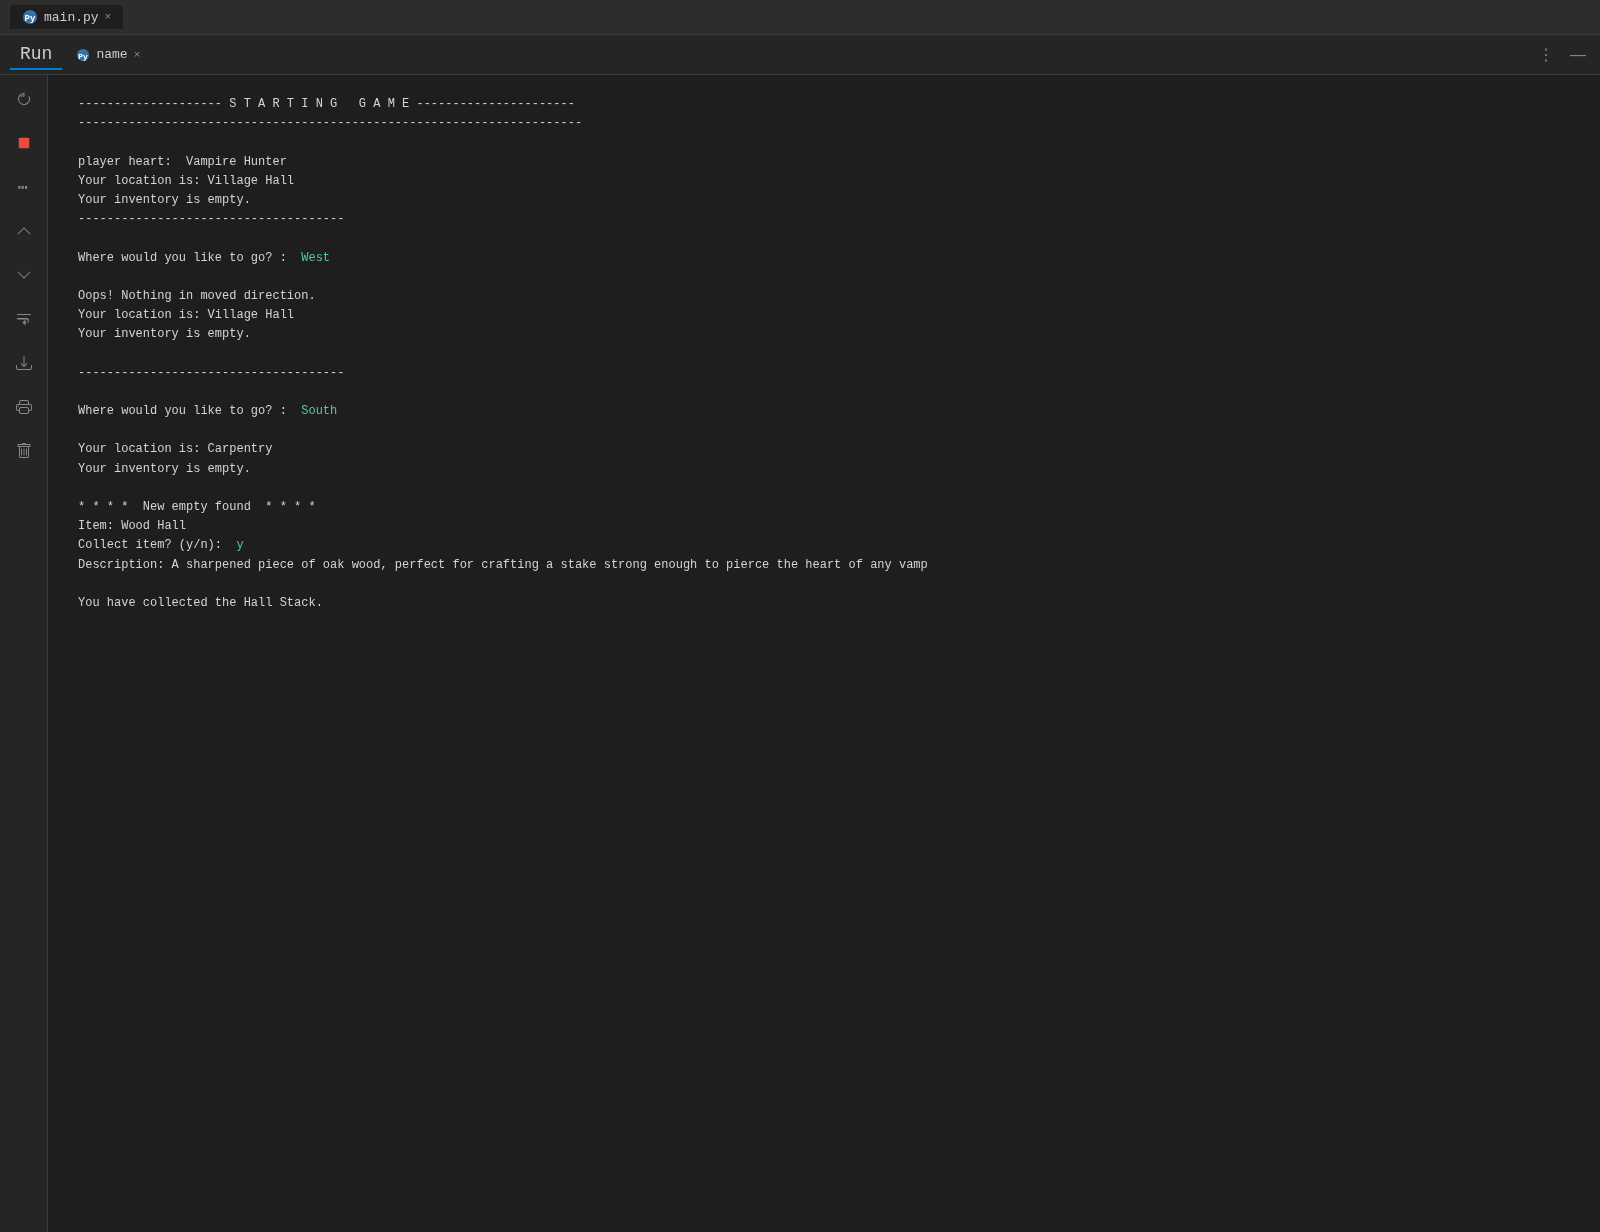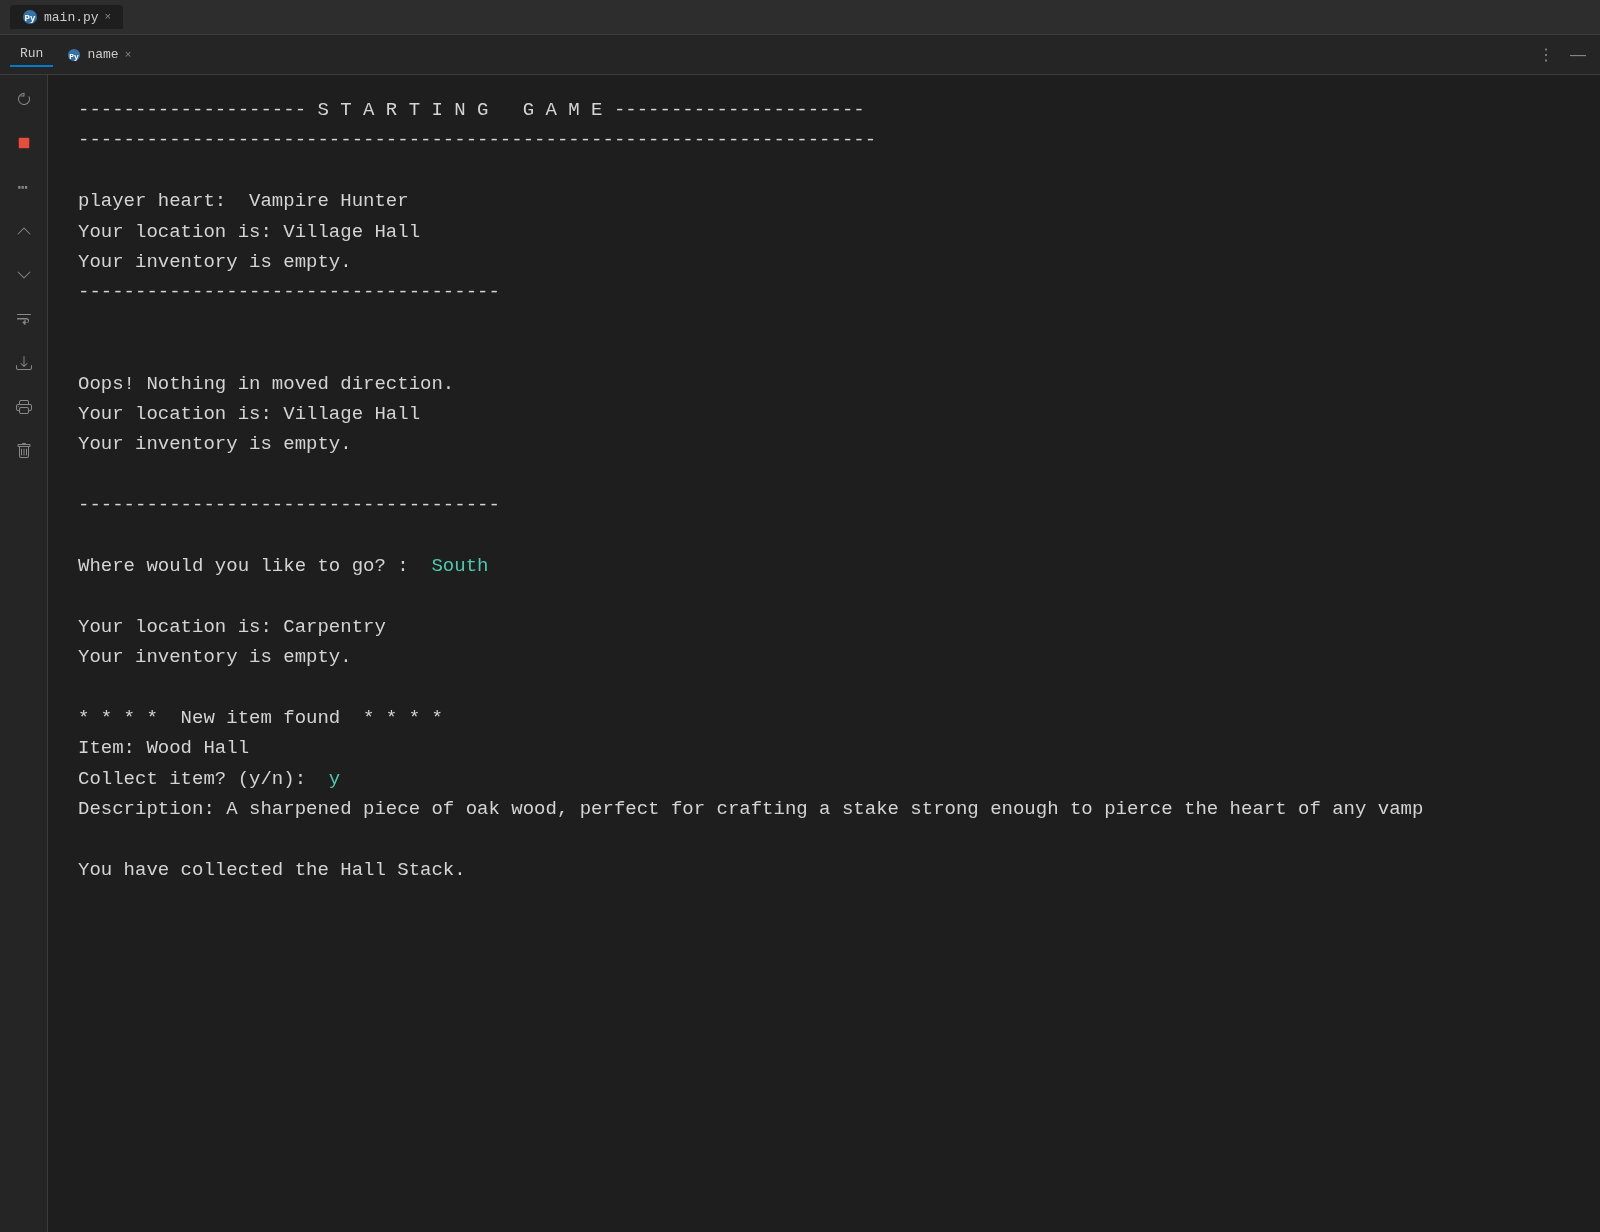--- a/index.html
+++ b/index.html
@@ -56,21 +56,21 @@
       border-bottom: 1px solid #3c3c3c;
       gap: 4px;
     }
 
     .run-tab {
       display: flex;
       align-items: center;
       gap: 6px;
       padding: 4px 10px;
       color: #cccccc;
-      font-size: 13px;
+      font-size: 18px;
       cursor: pointer;
     }
 
     .run-tab.active {
       border-bottom: 2px solid #007acc;
     }
 
     .run-tab-main {
       display: flex;
       align-items: center;
@@ -127,21 +127,21 @@
       border-radius: 4px;
     }
 
     
     .terminal {
       flex: 1;
       background-color: #1e1e1e;
       padding: 20px 30px;
       overflow-y: auto;
       font-family: 'Consolas', 'Courier New', monospace;
-      font-size: 19px;
+      font-size: 12px;
       line-height: 1.6;
       color: #d4d4d4;
     }
 
     .terminal-line {
       white-space: pre;
       display: block;
     }
 
     .user-input {
@@ -239,32 +239,33 @@
 
   <div class="terminal">
     <span class="terminal-line">-------------------- S T A R T I N G   G A M E ----------------------</span>
     <span class="terminal-line">----------------------------------------------------------------------</span>
     <span class="empty-line"></span>
     <span class="terminal-line">player heart:  Vampire Hunter</span>
     <span class="terminal-line">Your location is: Village Hall</span>
     <span class="terminal-line">Your inventory is empty.</span>
     <span class="terminal-line">-------------------------------------</span>
     <span class="empty-line"></span>
+    <span class="terminal-line">Where would you like to go? :  <span class="user-input">West</span></span>
     <span class="empty-line"></span>
     <span class="terminal-line">Oops! Nothing in moved direction.</span>
     <span class="terminal-line">Your location is: Village Hall</span>
     <span class="terminal-line">Your inventory is empty.</span>
     <span class="empty-line"></span>
     <span class="terminal-line">-------------------------------------</span>
     <span class="empty-line"></span>
     <span class="terminal-line">Where would you like to go? :  <span class="user-input">South</span></span>
     <span class="empty-line"></span>
     <span class="terminal-line">Your location is: Carpentry</span>
     <span class="terminal-line">Your inventory is empty.</span>
     <span class="empty-line"></span>
-    <span class="terminal-line">* * * *  New item found  * * * *</span>
+    <span class="terminal-line">* * * *  New empty found  * * * *</span>
     <span class="terminal-line">Item: Wood Hall</span>
     <span class="terminal-line">Collect item? (y/n):  <span class="user-input">y</span></span>
     <span class="terminal-line">Description: A sharpened piece of oak wood, perfect for crafting a stake strong enough to pierce the heart of any vamp</span>
     <span class="empty-line"></span>
     <span class="terminal-line">You have collected the Hall Stack.</span>
   </div>
 </div>
 
 </body></html>

